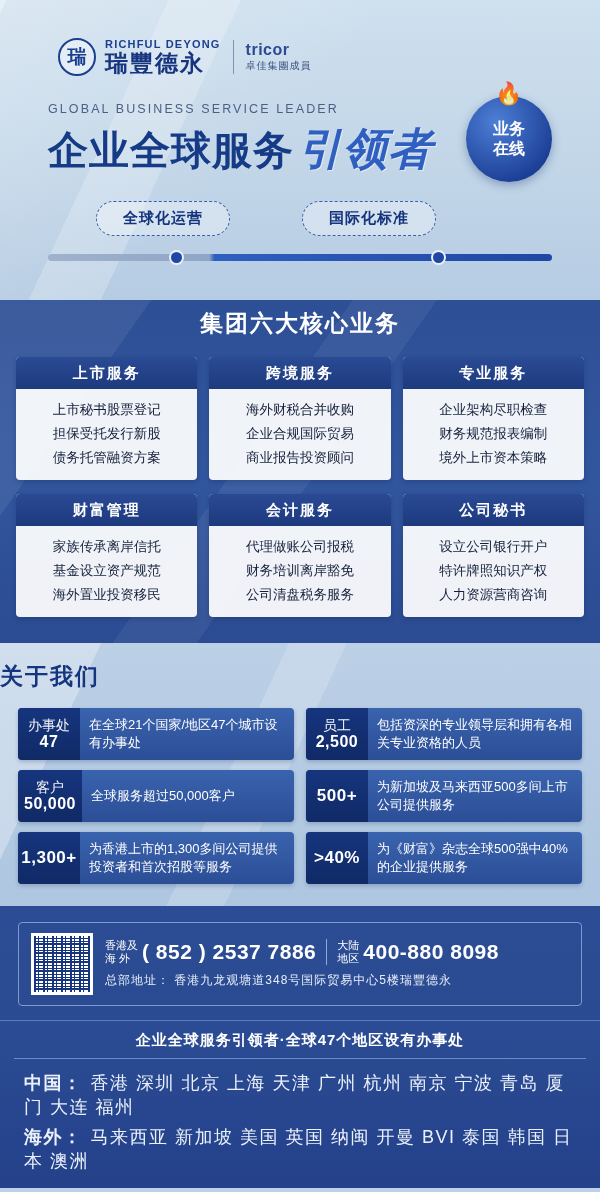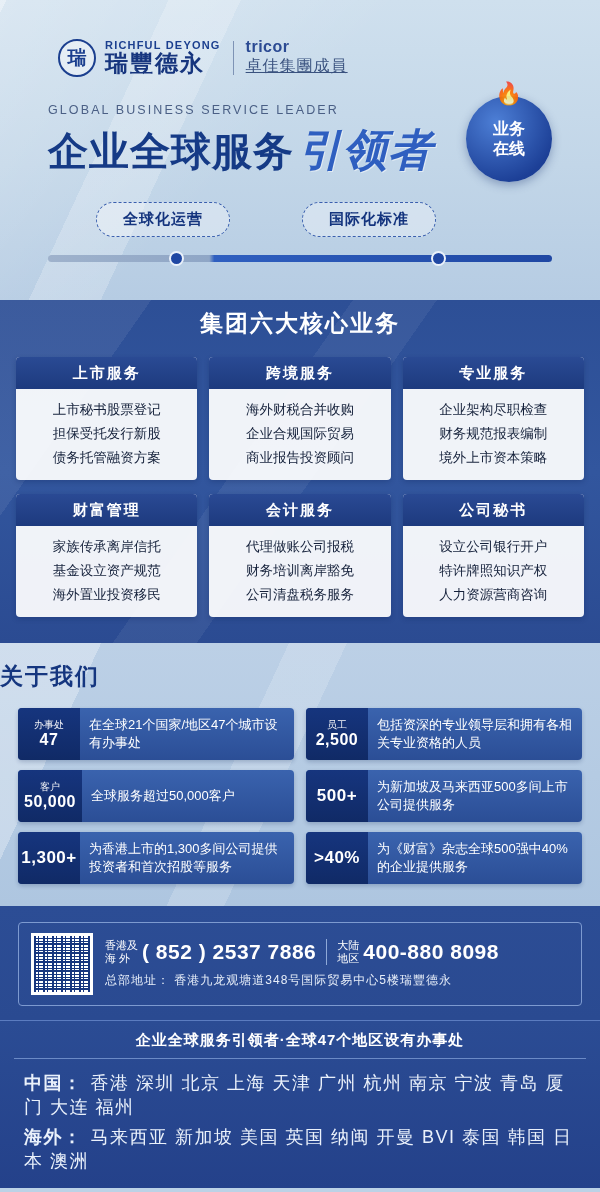--- a/index.html
+++ b/index.html
@@ -45,21 +45,21 @@
     color: #1b3f8f; font-size: 19px; font-weight: bold;
     background: rgba(255,255,255,0.4);
     margin-right: 9px;
   }
   .brand-text { line-height: 1.05; }
   .brand-en { font-size: 11px; letter-spacing: 1.2px; color: #1b3f8f; font-weight: bold; }
   .brand-cn { font-size: 23px; color: #16357e; font-weight: bold; letter-spacing: 2px; }
   .brand-div { width: 1px; height: 34px; background: #7e93b5; margin: 0 12px; }
   .tricor { display: flex; flex-direction: column; justify-content: center; }
   .tricor-en { font-size: 16px; color: #2b4a93; font-weight: bold; letter-spacing: .5px; }
-  .tricor-cn { font-size: 16px; color: #3a527f; letter-spacing: 1px; text-decoration: underline; }
+  .tricor-cn { font-size: 10px; color: #3a527f; letter-spacing: 1px; }
 
   .hero { position: relative; padding: 26px 0 0 48px; z-index: 2; }
   .hero-en { font-size: 12.5px; letter-spacing: 2.1px; color: #4a5f85; margin-bottom: 4px; }
   .hero-cn { display: flex; align-items: baseline; }
   .hero-cn .p1 {
     font-size: 40px; font-weight: bold; color: #153a86;
     letter-spacing: 1px; font-family: "Liberation Serif", serif;
   }
   .hero-cn .p2 {
     font-size: 44px; font-weight: bold; color: #2f5fc0;
@@ -164,21 +164,21 @@
     border-radius: 4px; overflow: hidden;
     min-height: 52px;
     box-shadow: 0 2px 4px rgba(10,30,80,.22);
   }
   .fact-num {
     background: linear-gradient(180deg, #16357e, #102a66);
     color: #fff; min-width: 62px;
     display: flex; flex-direction: column; align-items: center; justify-content: center;
     padding: 4px 6px; text-align: center;
   }
-  .fact-num .lbl { font-size: 10px; opacity: .95; line-height: 1.15; }
+  .fact-num .lbl { font-size: 14px; opacity: .95; line-height: 1.15; }
   .fact-num .val { font-size: 16px; font-weight: bold; letter-spacing: .5px; }
   .fact-num.big .val { font-size: 17px; }
   .fact-txt {
     color: #fff; font-size: 13px; line-height: 1.35;
     padding: 7px 9px; display: flex; align-items: center;
   }
 
   
   .contact {
     background: linear-gradient(180deg, #2c4d95 0%, #2a4a91 100%);

